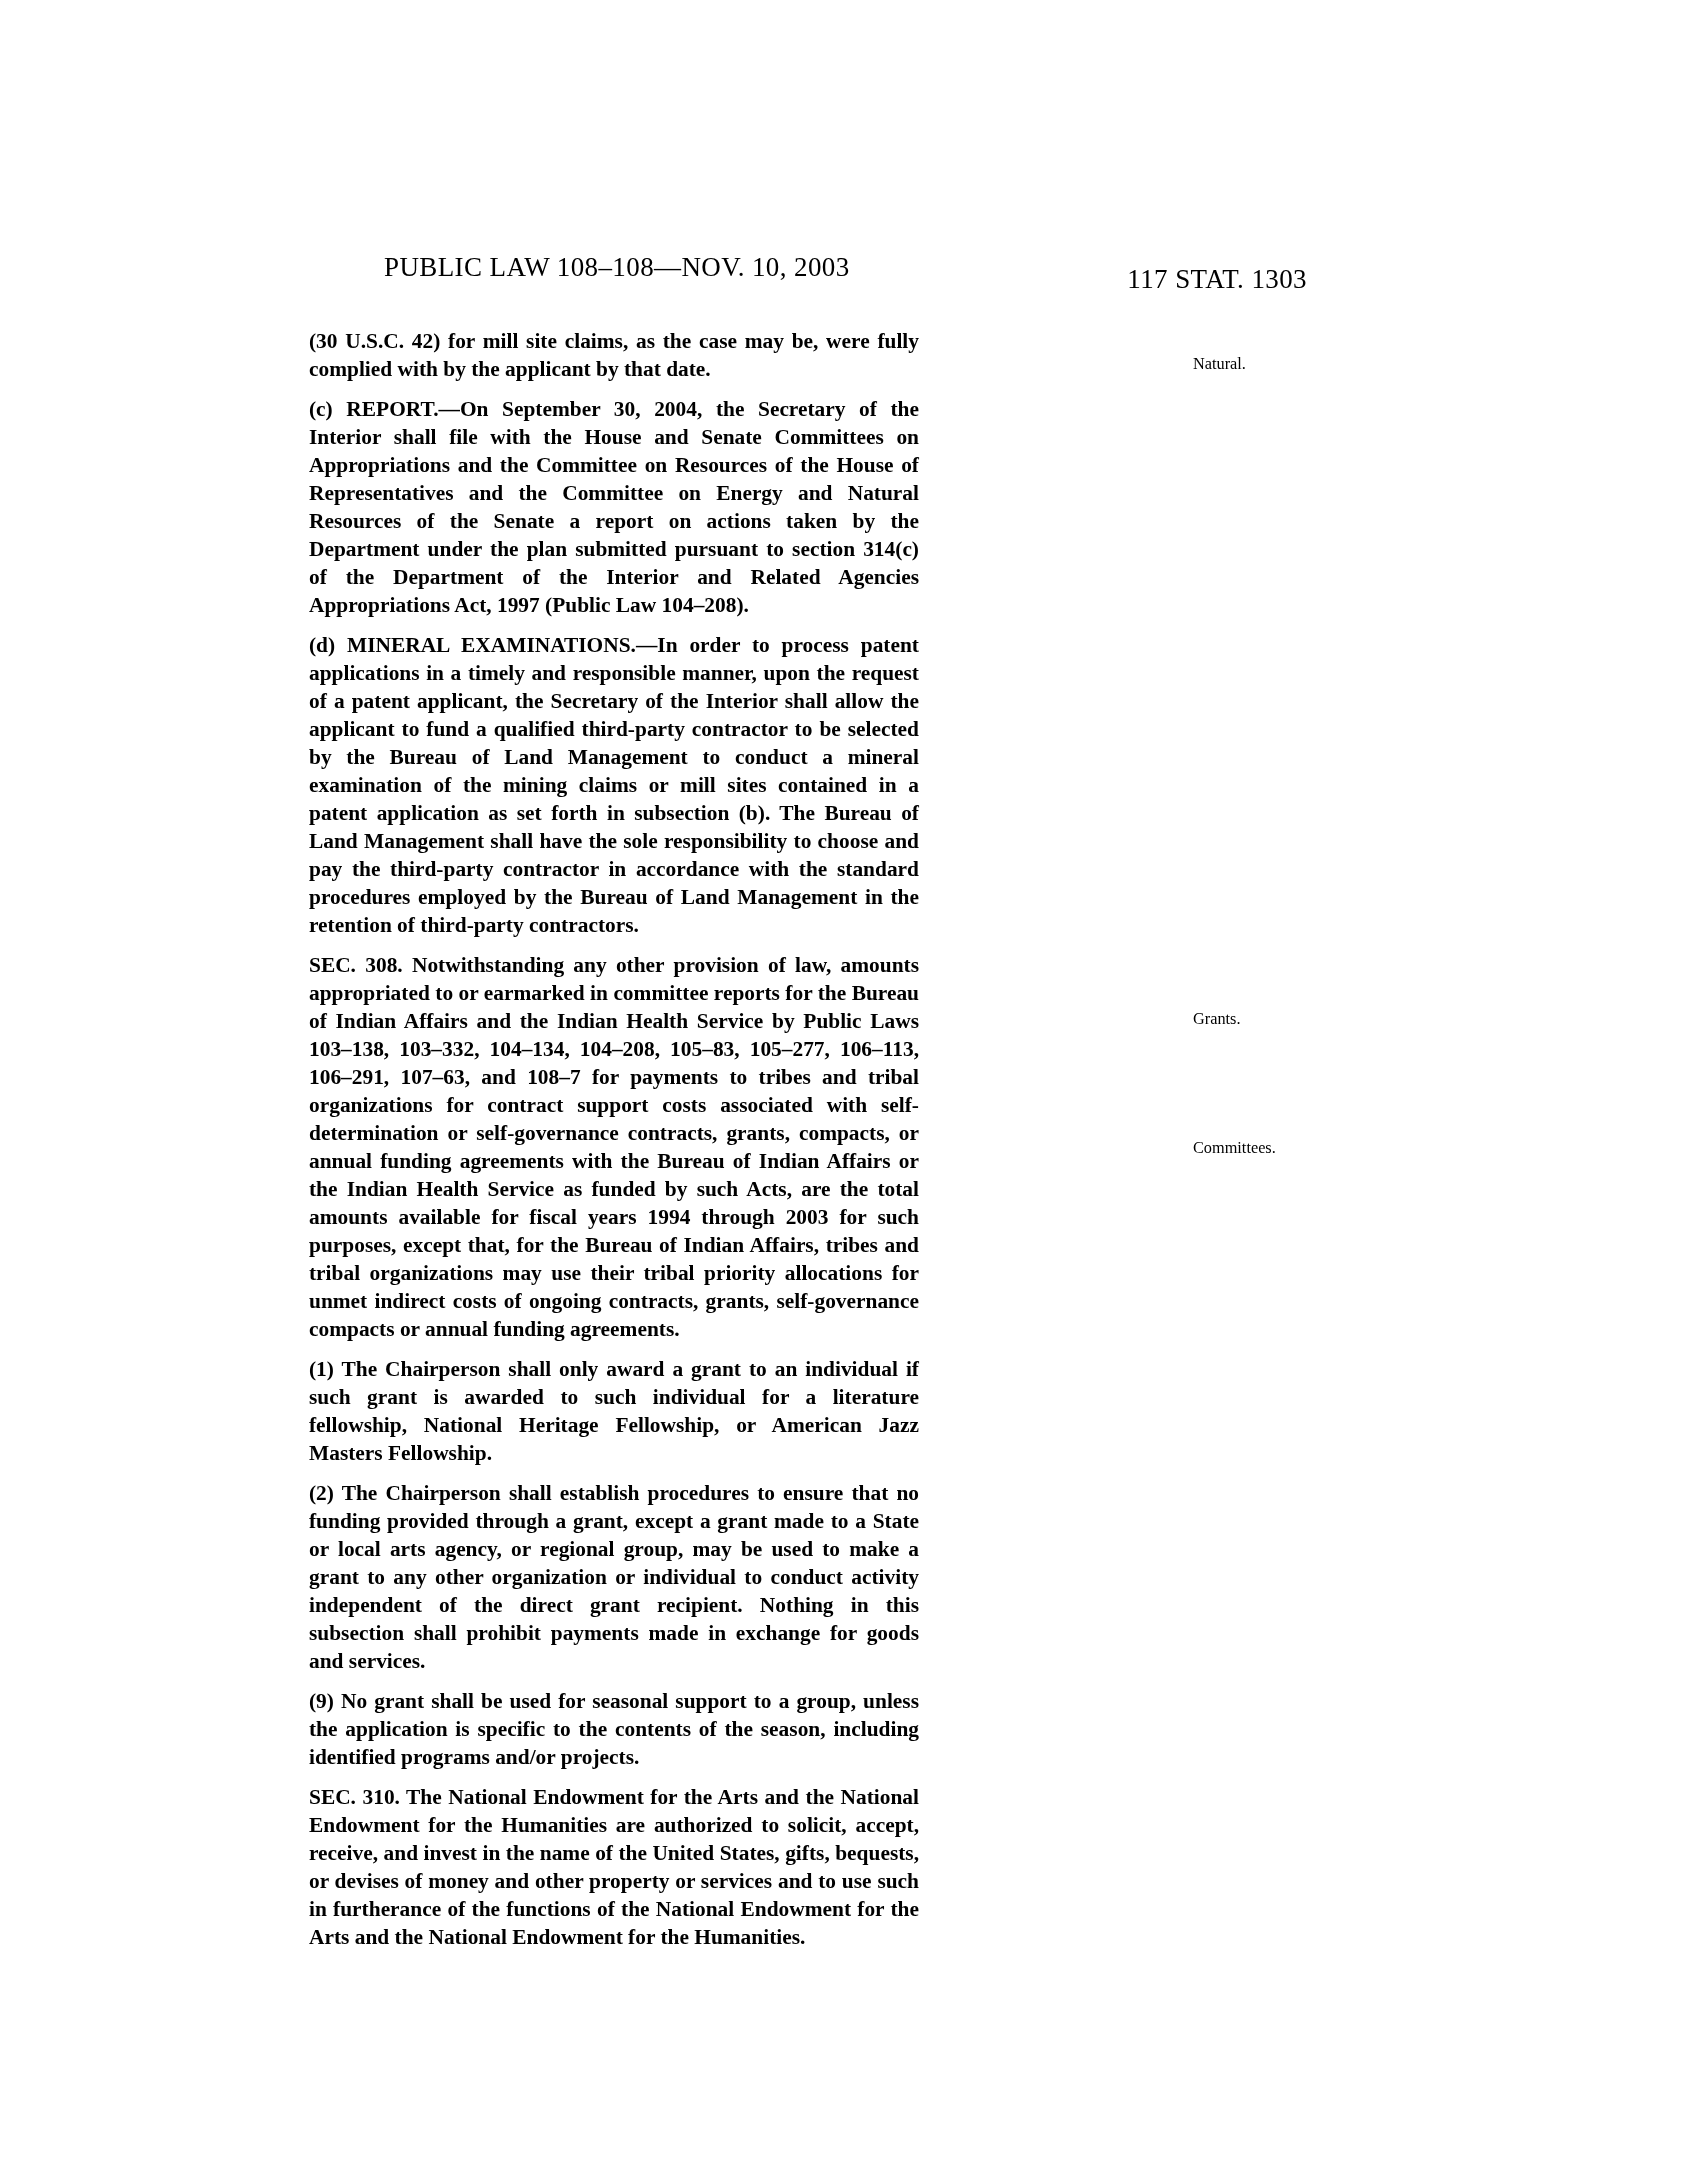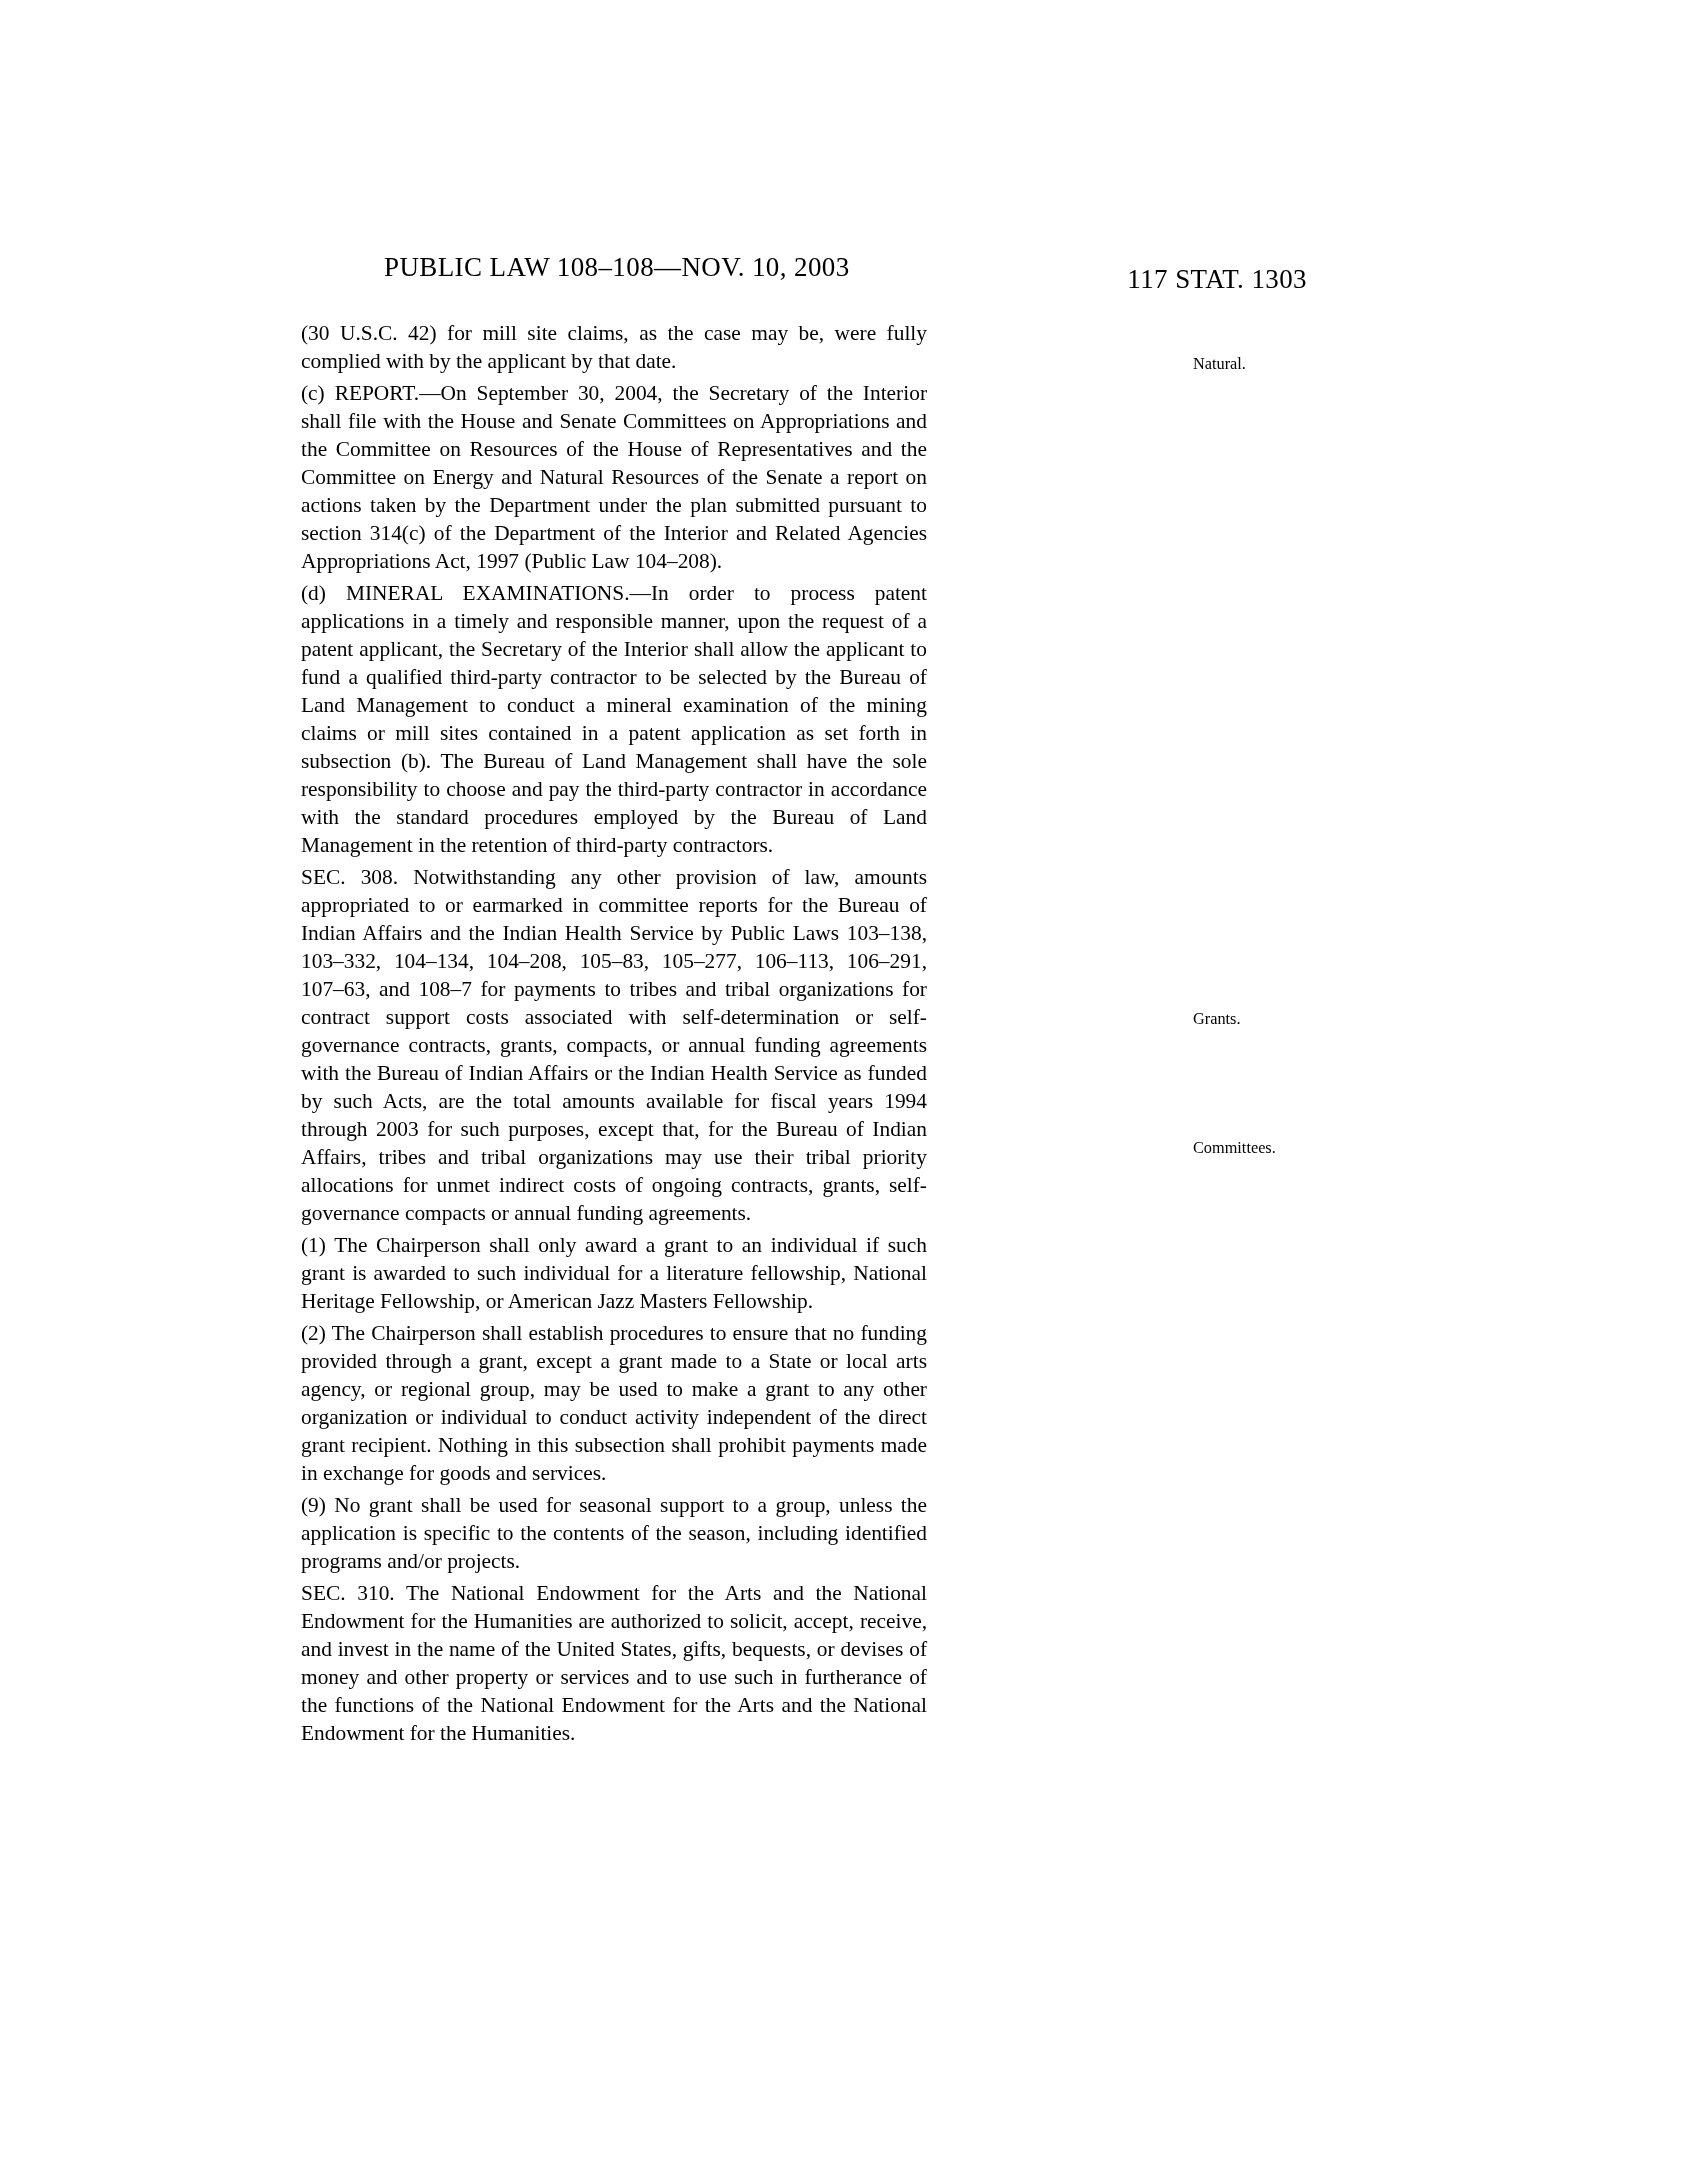--- a/index.html
+++ b/index.html
@@ -55,22 +55,23 @@
     position: absolute;
     left: 297px;
     top: 315px;
     width: 634px;
     font-size: 21.4px;
     line-height: 28px;
     text-align: justify;
     text-justify: inter-word;
   }
   .body-col p {
-    margin: 4px;
+    margin: 12px;
     text-indent: 0;
+    font-weight: bold;
   }
   .p-indent {
     text-indent: 42px;
   }
   .p-indent-deep {
     text-indent: 69px;
   }
   .sc {
     font-variant: small-caps;
   }

